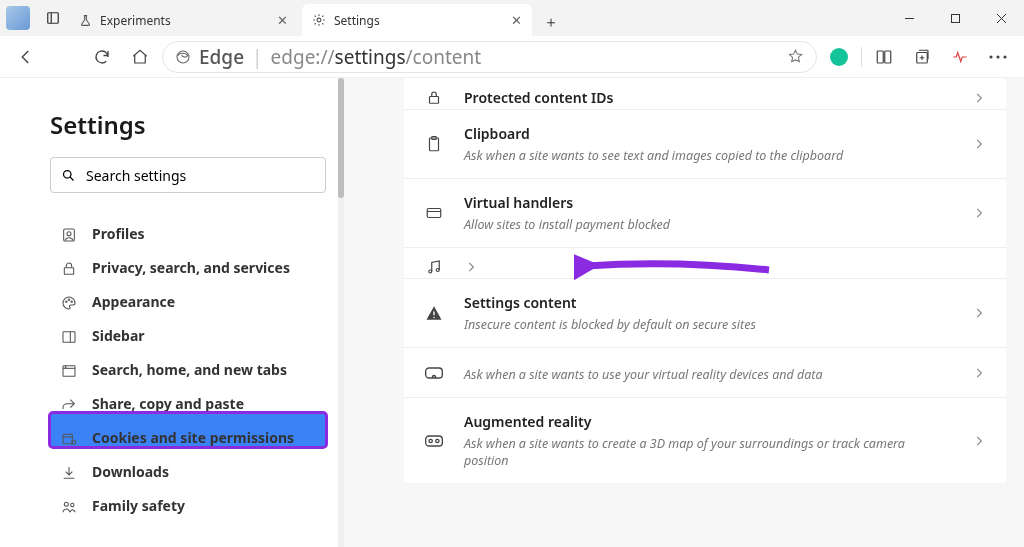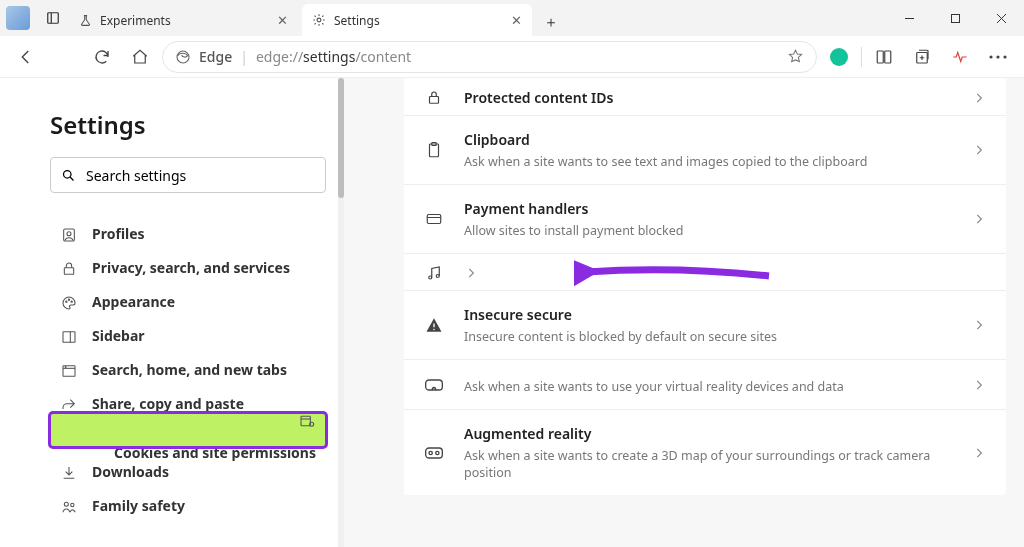--- a/index.html
+++ b/index.html
@@ -15,49 +15,49 @@
 .tab .tab-close { color: #666; font-size: 13px; margin-left:auto;}
 .tab .tab-ico { width:14px;height:14px;display:flex;align-items:center;justify-content:center;color:#555;}
 .newtab { width:30px;height:30px;display:flex;align-items:center;justify-content:center;color:#333;font-size:15px;}
 .win-controls { position:absolute;right:0;top:0;display:flex;height:36px;}
 .win-controls div { width:46px;display:flex;align-items:center;justify-content:center;color:#333;}
 .tbic { width:30px;height:30px;display:flex;align-items:center;justify-content:center;color:#333;margin-bottom:3px;}
 
 
 .toolbar { height: 42px; background:#fff; display:flex; align-items:center; padding: 0 10px; gap:6px; border-bottom:1px solid #efefef;}
 .tbtn { width:32px;height:32px;display:flex;align-items:center;justify-content:center;color:#444;border-radius:4px;}
-.addr { flex:1;height:32px;border:1px solid #e5e5e5;border-radius:16px;display:flex;align-items:center;padding:0 12px;gap:8px;color:#666;font-size:14px;}
+.addr { flex:1;height:32px;border:1px solid #e5e5e5;border-radius:16px;display:flex;align-items:center;padding:0 12px;gap:8px;color:#666;font-size:19px;}
 .addr .edge-badge { font-weight:500;color:#555;}
 .addr .sep{color:#ccc;}
 .addr .url{color:#888;}
 .addr .url b{color:#333;font-weight:normal;}
 .addr .star{margin-left:auto;color:#777;}
 .gram{width:18px;height:18px;border-radius:50%;background:#15c39a;}
 
 
 .content { display:flex; height: calc(547px - 36px - 42px); }
 .sidebar { width: 344px; padding: 16px 18px 0 50px; overflow:hidden; position:relative;}
 .sidebar h1 { font-size:24px; font-weight:600; margin: 14px 0 16px; }
 .searchbox { height:36px;border:1px solid #ccc;border-radius:4px;display:flex;align-items:center;padding:0 10px;gap:10px;color:#000000;margin-bottom:16px;}
 .navlist { display:flex;flex-direction:column;}
 .navitem { height:34px; display:flex; align-items:flex-end; gap:14px; padding:0 10px; color:#333; font-size:14px; border-radius:3px;font-weight:bold;}
-.navitem.sel { background:#bef264;flex-direction:column; }
+.navitem.sel { background:#3b82f6; }
 .navitem.ring { outline:3px solid #8a2be2; outline-offset:-1px; border-radius:3px;}
 .navitem .ico { width:18px;display:flex;align-items:center;justify-content:center;color:#555;}
 .sb-scroll { position:absolute; right:0; top:0; bottom:0; width:6px; background:#f0f0f0;}
 .sb-thumb { position:absolute; right:0; top:0; width:6px; height:120px; background:#bdbdbd; border-radius:3px;}
 
 .main { flex:1; background:#f7f7f7; padding: 0 18px 0 60px; overflow:hidden; position:relative;}
 .card { background:#fff; border-bottom:1px solid #eee; padding:14px 20px; display:flex; align-items:center; gap:20px; }
 .card .cico{width:20px;display:flex;align-items:center;justify-content:center;color:#444;}
 .card .ctext{flex:1;}
 .card .ctitle{font-weight:600;font-size:14px;color:#222;}
-.card .cdesc{font-size:12.5px;color:#777;margin-top:4px;}
+.card .cdesc{font-size:12.5px;color:#777;margin-top:4px;font-style:italic;}
 .card .chev{color:#888;}
-.card.tight{padding-top:10px;padding-bottom:8px;}
+.card.tight{padding-top:10px;padding-bottom:2px;}
 .cards { background:#fff; border-radius:4px; overflow:hidden; margin-top:0;}
 .card:last-child{border-bottom:none;}
 
 
 .arrow { position:absolute; pointer-events:none; }
 
 svg { display:block; }
 </style>
 </head>
 <body>
@@ -316,21 +316,21 @@
           </span>
       </div>
       <div class="card">
         <span class="cico">
             <svg width="18" height="18" viewBox="0 0 24 24" fill="none" stroke="currentColor" stroke-width="1.6">
               <rect x="3" y="6" width="18" height="12" rx="2"></rect>
               <line x1="3" y1="10" x2="21" y2="10"></line>
             </svg>
           </span>
         <div class="ctext">
-            <div class="ctitle">Payment handlers</div>
+            <div class="ctitle">Virtual handlers</div>
             <div class="cdesc">Allow sites to install payment blocked</div>
           </div>
         <span class="chev">
             <svg width="14" height="14" viewBox="0 0 24 24" fill="none" stroke="currentColor" stroke-width="2">
               <path d="M9 5l7 7-7 7"></path>
             </svg>
           </span>
       </div>
       <div class="card tight" style="position:relative;">
         <span class="cico">
@@ -356,21 +356,21 @@
       </div>
       <div class="card">
         <span class="cico">
             <svg width="18" height="18" viewBox="0 0 24 24" fill="currentColor">
               <path d="M12 3l10 18H2z"></path>
               <path d="M12 10v5" stroke="#fff" stroke-width="1.8"></path>
               <circle cx="12" cy="18" r="1" fill="#fff"></circle>
             </svg>
           </span>
         <div class="ctext">
-            <div class="ctitle">Insecure secure</div>
+            <div class="ctitle">Settings content</div>
             <div class="cdesc">Insecure content is blocked by default on secure sites</div>
           </div>
         <span class="chev">
             <svg width="14" height="14" viewBox="0 0 24 24" fill="none" stroke="currentColor" stroke-width="2">
               <path d="M9 5l7 7-7 7"></path>
             </svg>
           </span>
       </div>
       <div class="card">
         <span class="cico">

